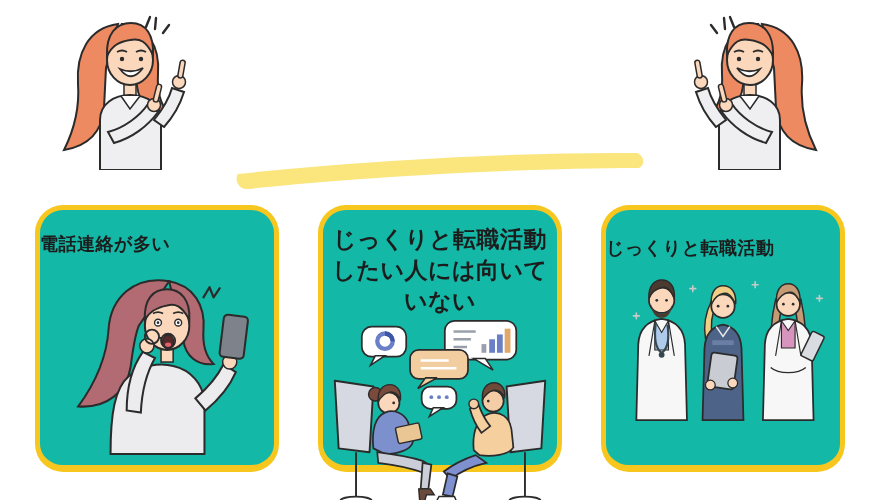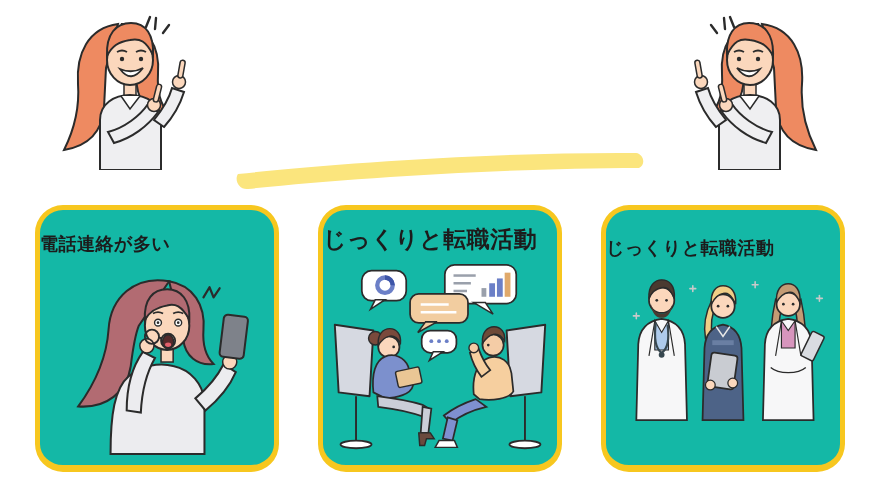--- a/index.html
+++ b/index.html
@@ -120,20 +120,21 @@
           <path d="M138 130 C150 120 160 108 166 96 L178 104 C172 118 160 132 148 142 Z" fill="#ECECEF" stroke="#2b2b2b" stroke-width="2"></path>
           <circle cx="172" cy="94" r="7" fill="#FBD7BC" stroke="#2b2b2b" stroke-width="1.5"></circle>
           <rect x="164" y="48" width="24" height="42" rx="4" fill="#7E828A" stroke="#2b2b2b" stroke-width="2" transform="rotate(7 176 69)"></rect>
         </svg>
       </div>
     </div>
 
     <div class="card">
       <div class="card-title two-line">
         <div>じっくりと転職活動</div>
+        <div>したい人には向いていない</div>
       </div>
       <div class="card-illus">
         <svg viewBox="0 0 230 205" width="222" height="198">
 
           <g fill="#D6D9E1" stroke="#2b2b2b" stroke-width="2" stroke-linejoin="round">
             <path d="M6 66 L46 72 L42 140 L10 136 Z"></path>
             <path d="M184 72 L224 66 L220 136 L188 140 Z"></path>
           </g>
           <g stroke="#2b2b2b" stroke-width="2" fill="#fff">
             <line x1="28" y1="140" x2="28" y2="188"></line>

